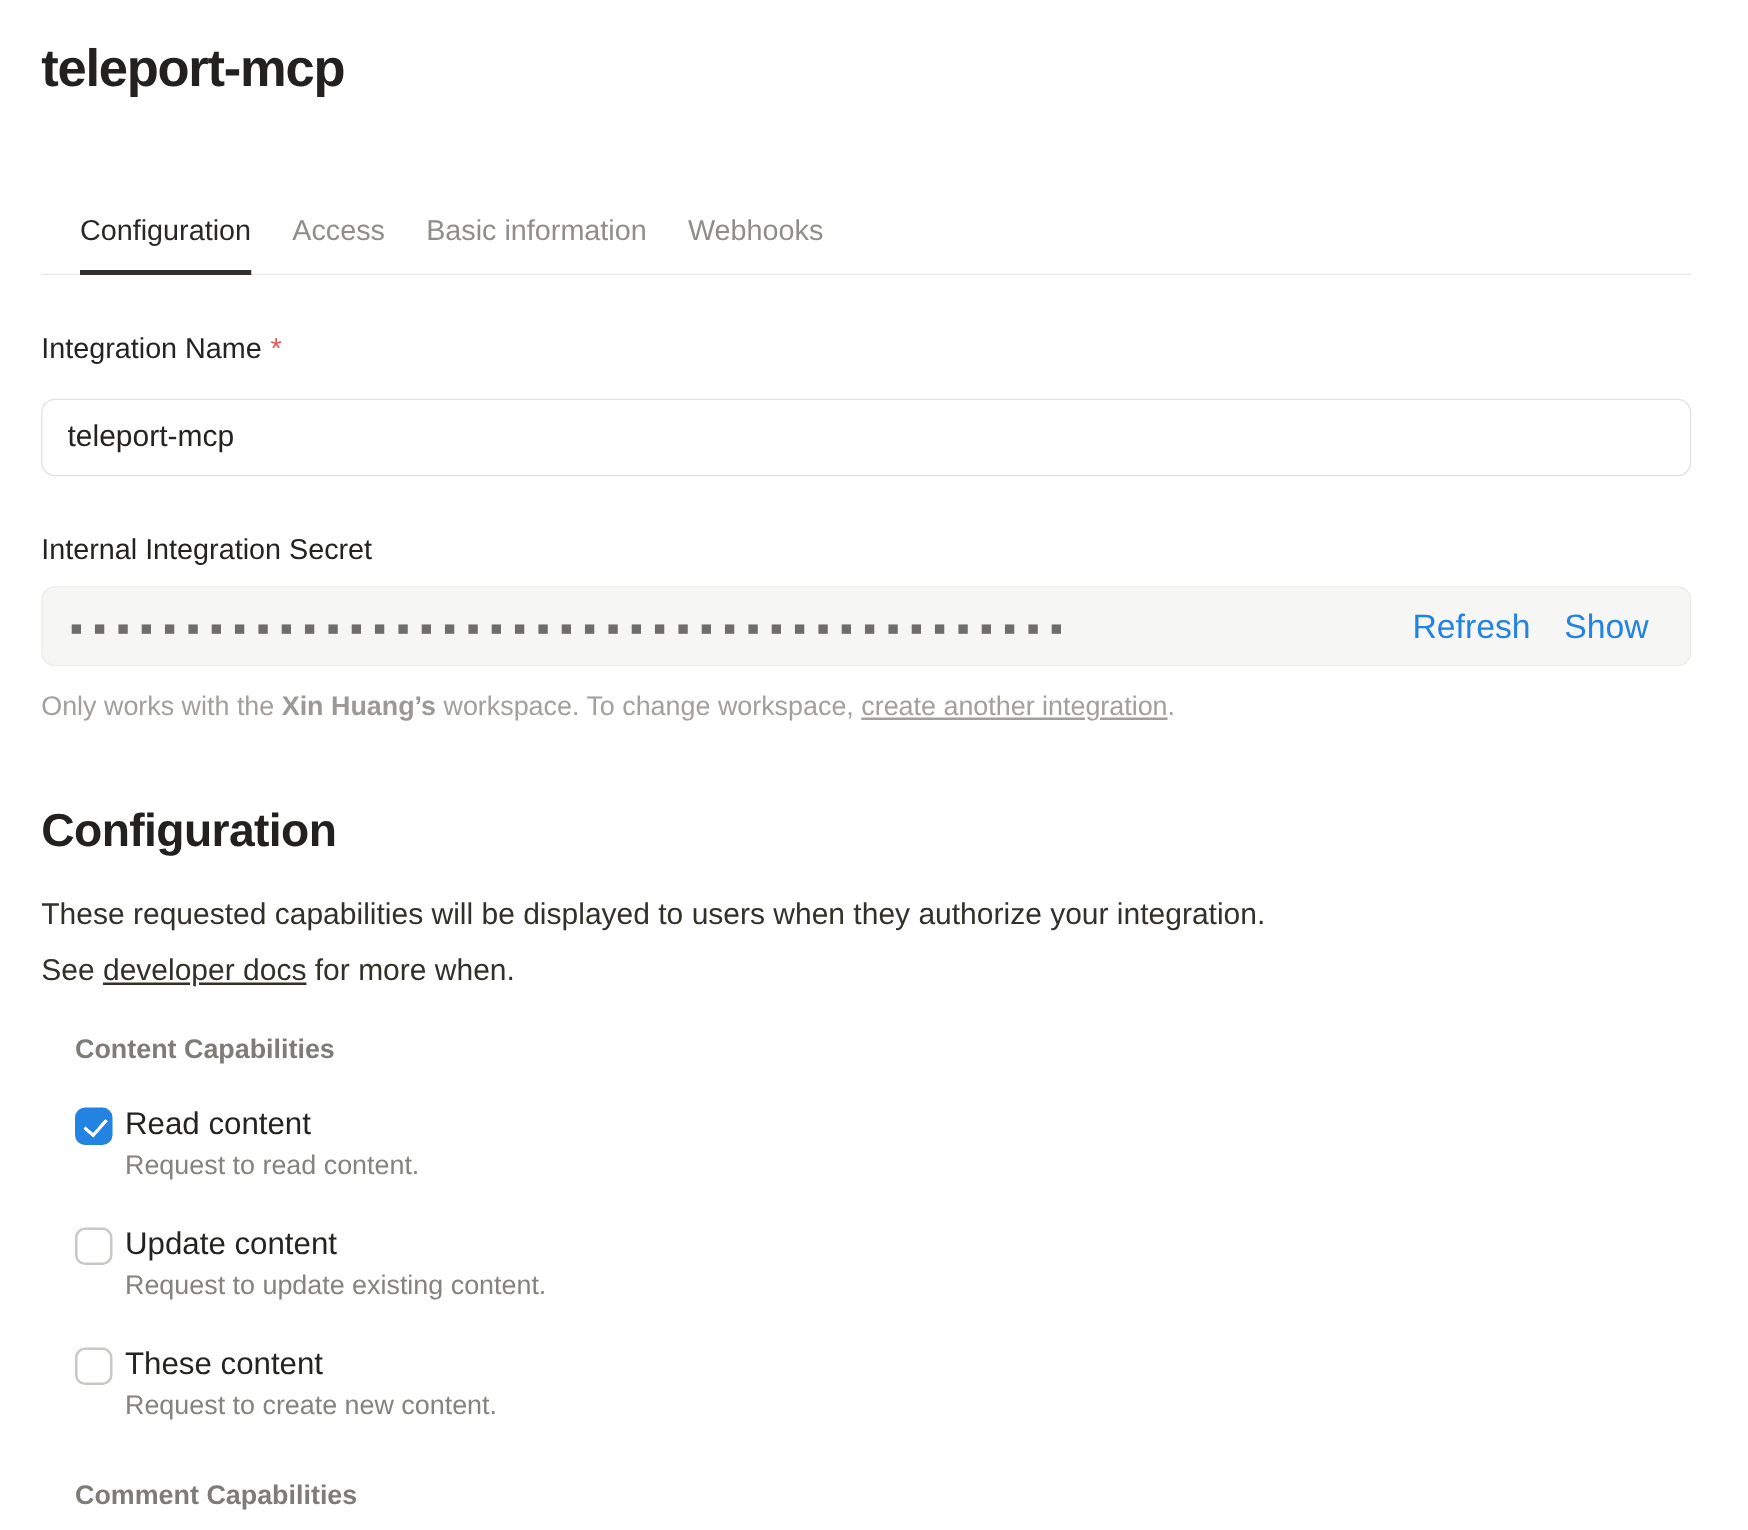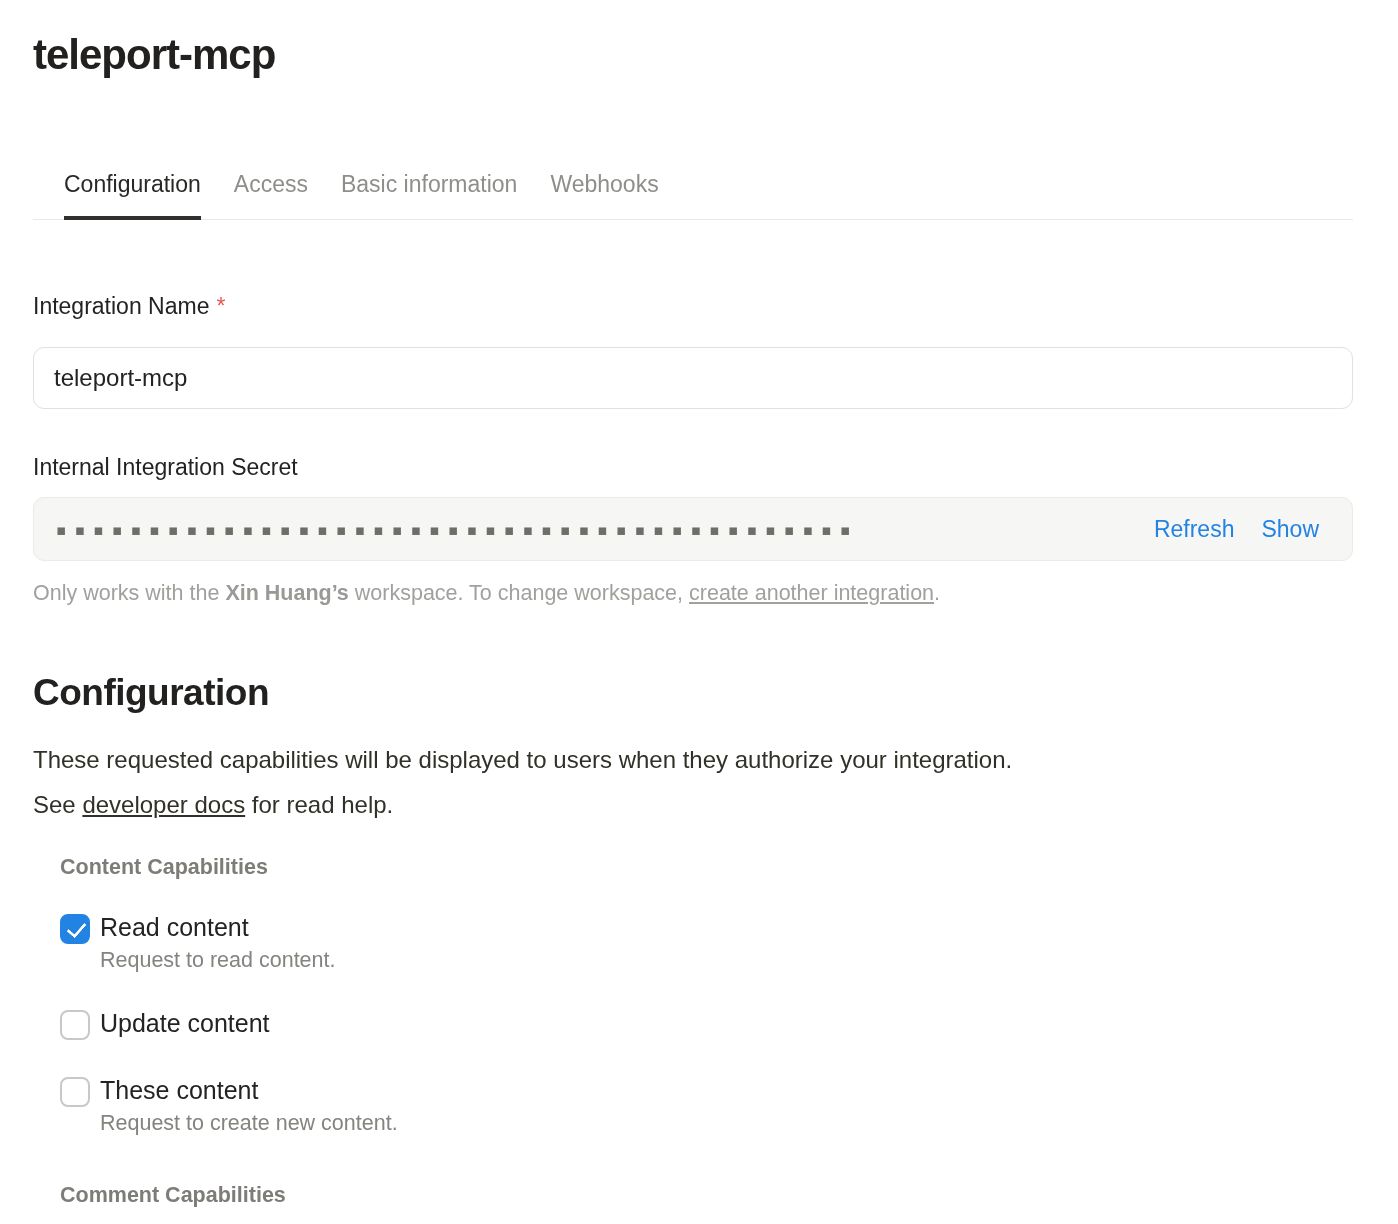--- a/index.html
+++ b/index.html
@@ -29,21 +29,21 @@
     padding-bottom: 21px; cursor: pointer; white-space: nowrap;
   }
   .tab.active {
     color: #292826;
     border-bottom: 4px solid #332f2c;
     margin-bottom: -1px; padding-bottom: 4px;
   }
 
   
   .field-label {
-    display: block; margin-top: 73px;
+    display: block; margin-top: 45px;
     font-size: 23px; line-height: 27px; color: #242321;
   }
   .field-label.secret-label { margin-top: 45px; }
   .req { color: #eb5757; margin-left: 7px; font-size: 23px; }
 
   .text-input {
     display: block; box-sizing: border-box;
     width: 100%; height: 62px; margin-top: 27px;
     border: 1px solid #e2e1df; border-radius: 11px;
     background: #ffffff; outline: none;
@@ -59,21 +59,21 @@
     padding: 0 33px 0 22px;
   }
   .secret-dots {
     font-family: "DejaVu Sans", sans-serif;
     font-size: 15px; letter-spacing: 8.5px; color: #6e6d68;
     white-space: nowrap; overflow: hidden; flex: 1 1 auto;
     position: relative; top: 1px;
   }
   .secret-actions { display: flex; gap: 27px; flex: none; }
   .secret-actions a {
-    font-size: 23px; line-height: 27px; color: #2383e2;
+    font-size: 27px; line-height: 27px; color: #2383e2;
     text-decoration: none; cursor: pointer;
   }
 
   .helper {
     margin: 19px 0 0;
     font-size: 21.5px; line-height: 26px; color: #a2a09c;
   }
   .helper b { font-weight: 700; color: #9b9995; }
   .helper a { color: #a2a09c; text-decoration: underline; cursor: pointer; }
 
@@ -141,21 +141,21 @@
     <span class="secret-actions">
       <a>Refresh</a>
       <a>Show</a>
     </span>
   </div>
   <p class="helper"><span>Only works with the </span><b>Xin Huang’s</b><span> workspace. To change workspace, </span><a>create another integration</a><span>.</span></p>
 
   <h2 class="cap-heading">Configuration</h2>
   <p class="cap-desc">
     <span class="line">These requested capabilities will be displayed to users when they authorize your integration.</span>
-    <span class="line"><span>See </span><a>developer docs</a><span> for read help.</span></span>
+    <span class="line"><span>See </span><a>developer docs</a><span> for more when.</span></span>
   </p>
 
   <div class="cap-group">
     <div class="section-label">Content Capabilities</div>
 
     <div class="cap-row">
       <div class="checkbox checked">
         <span class="check-icon"></span>
       </div>
       <div class="cap-texts">
@@ -163,20 +163,21 @@
         <span class="cap-sub">Request to read content.</span>
       </div>
     </div>
 
     <div class="cap-row">
       <div class="checkbox">
         
       </div>
       <div class="cap-texts">
         <span class="cap-label">Update content</span>
+        <span class="cap-sub">Request to update existing content.</span>
       </div>
     </div>
 
     <div class="cap-row">
       <div class="checkbox">
         
       </div>
       <div class="cap-texts">
         <span class="cap-label">These content</span>
         <span class="cap-sub">Request to create new content.</span>

